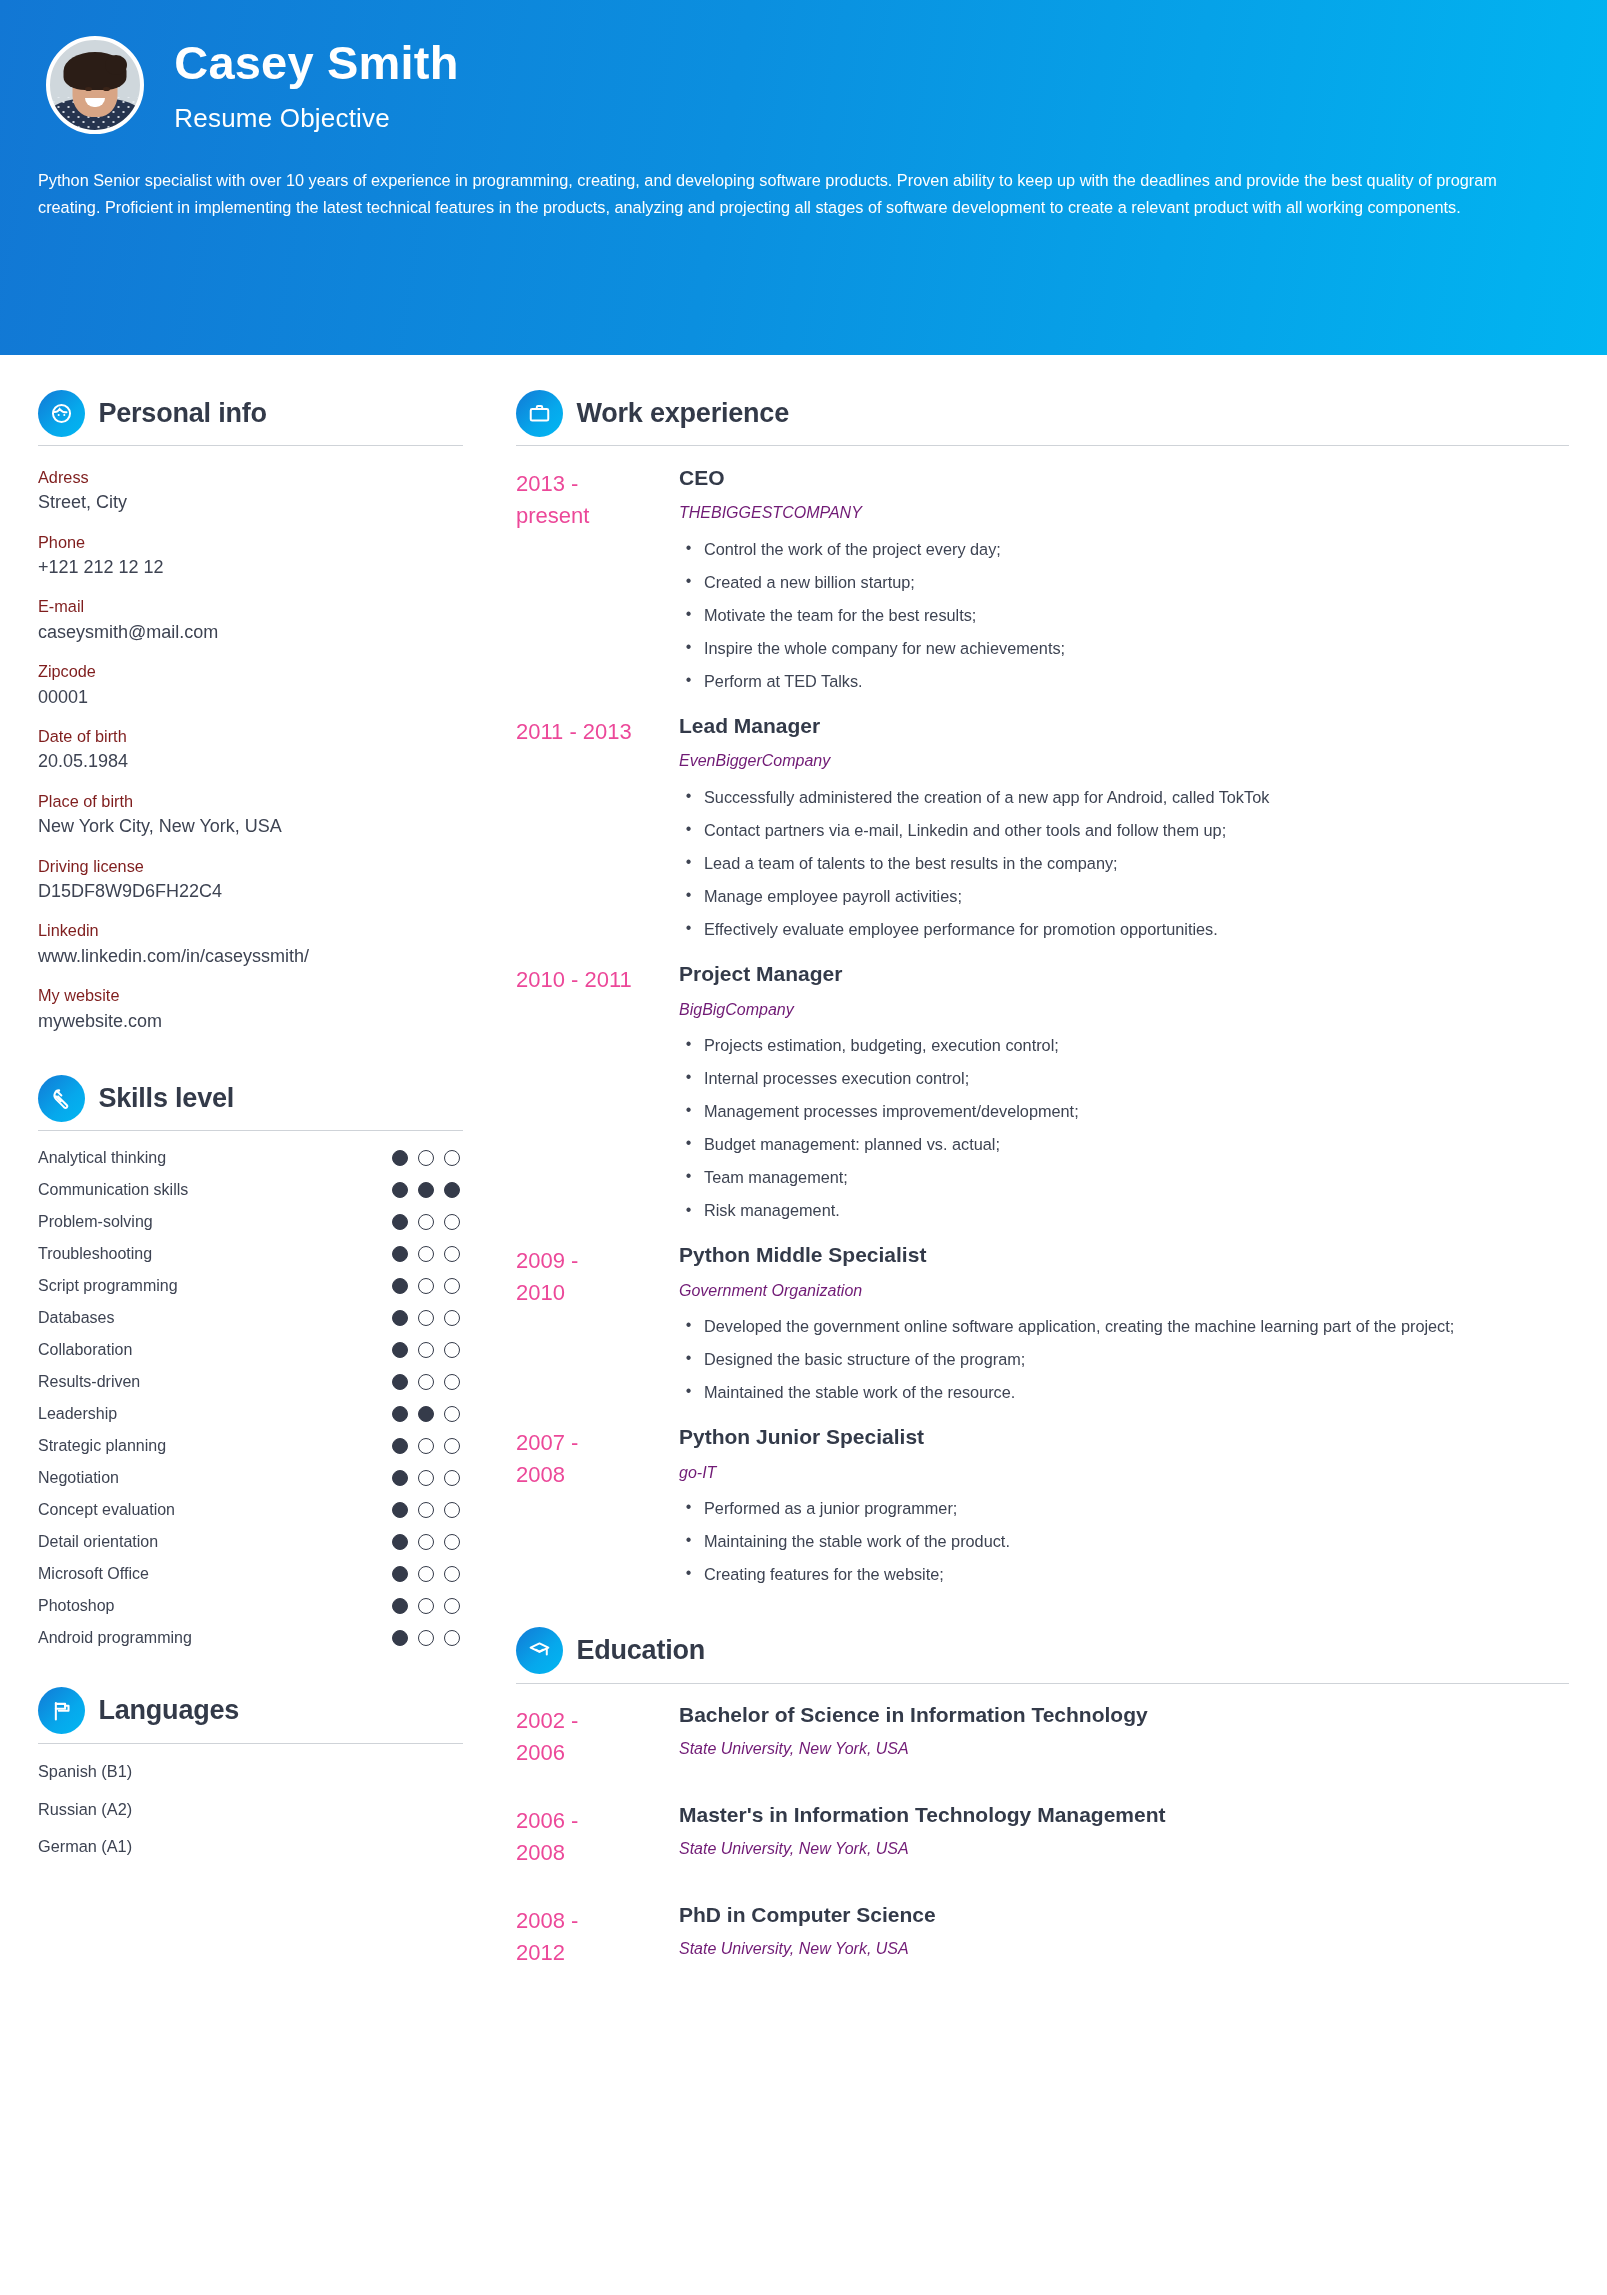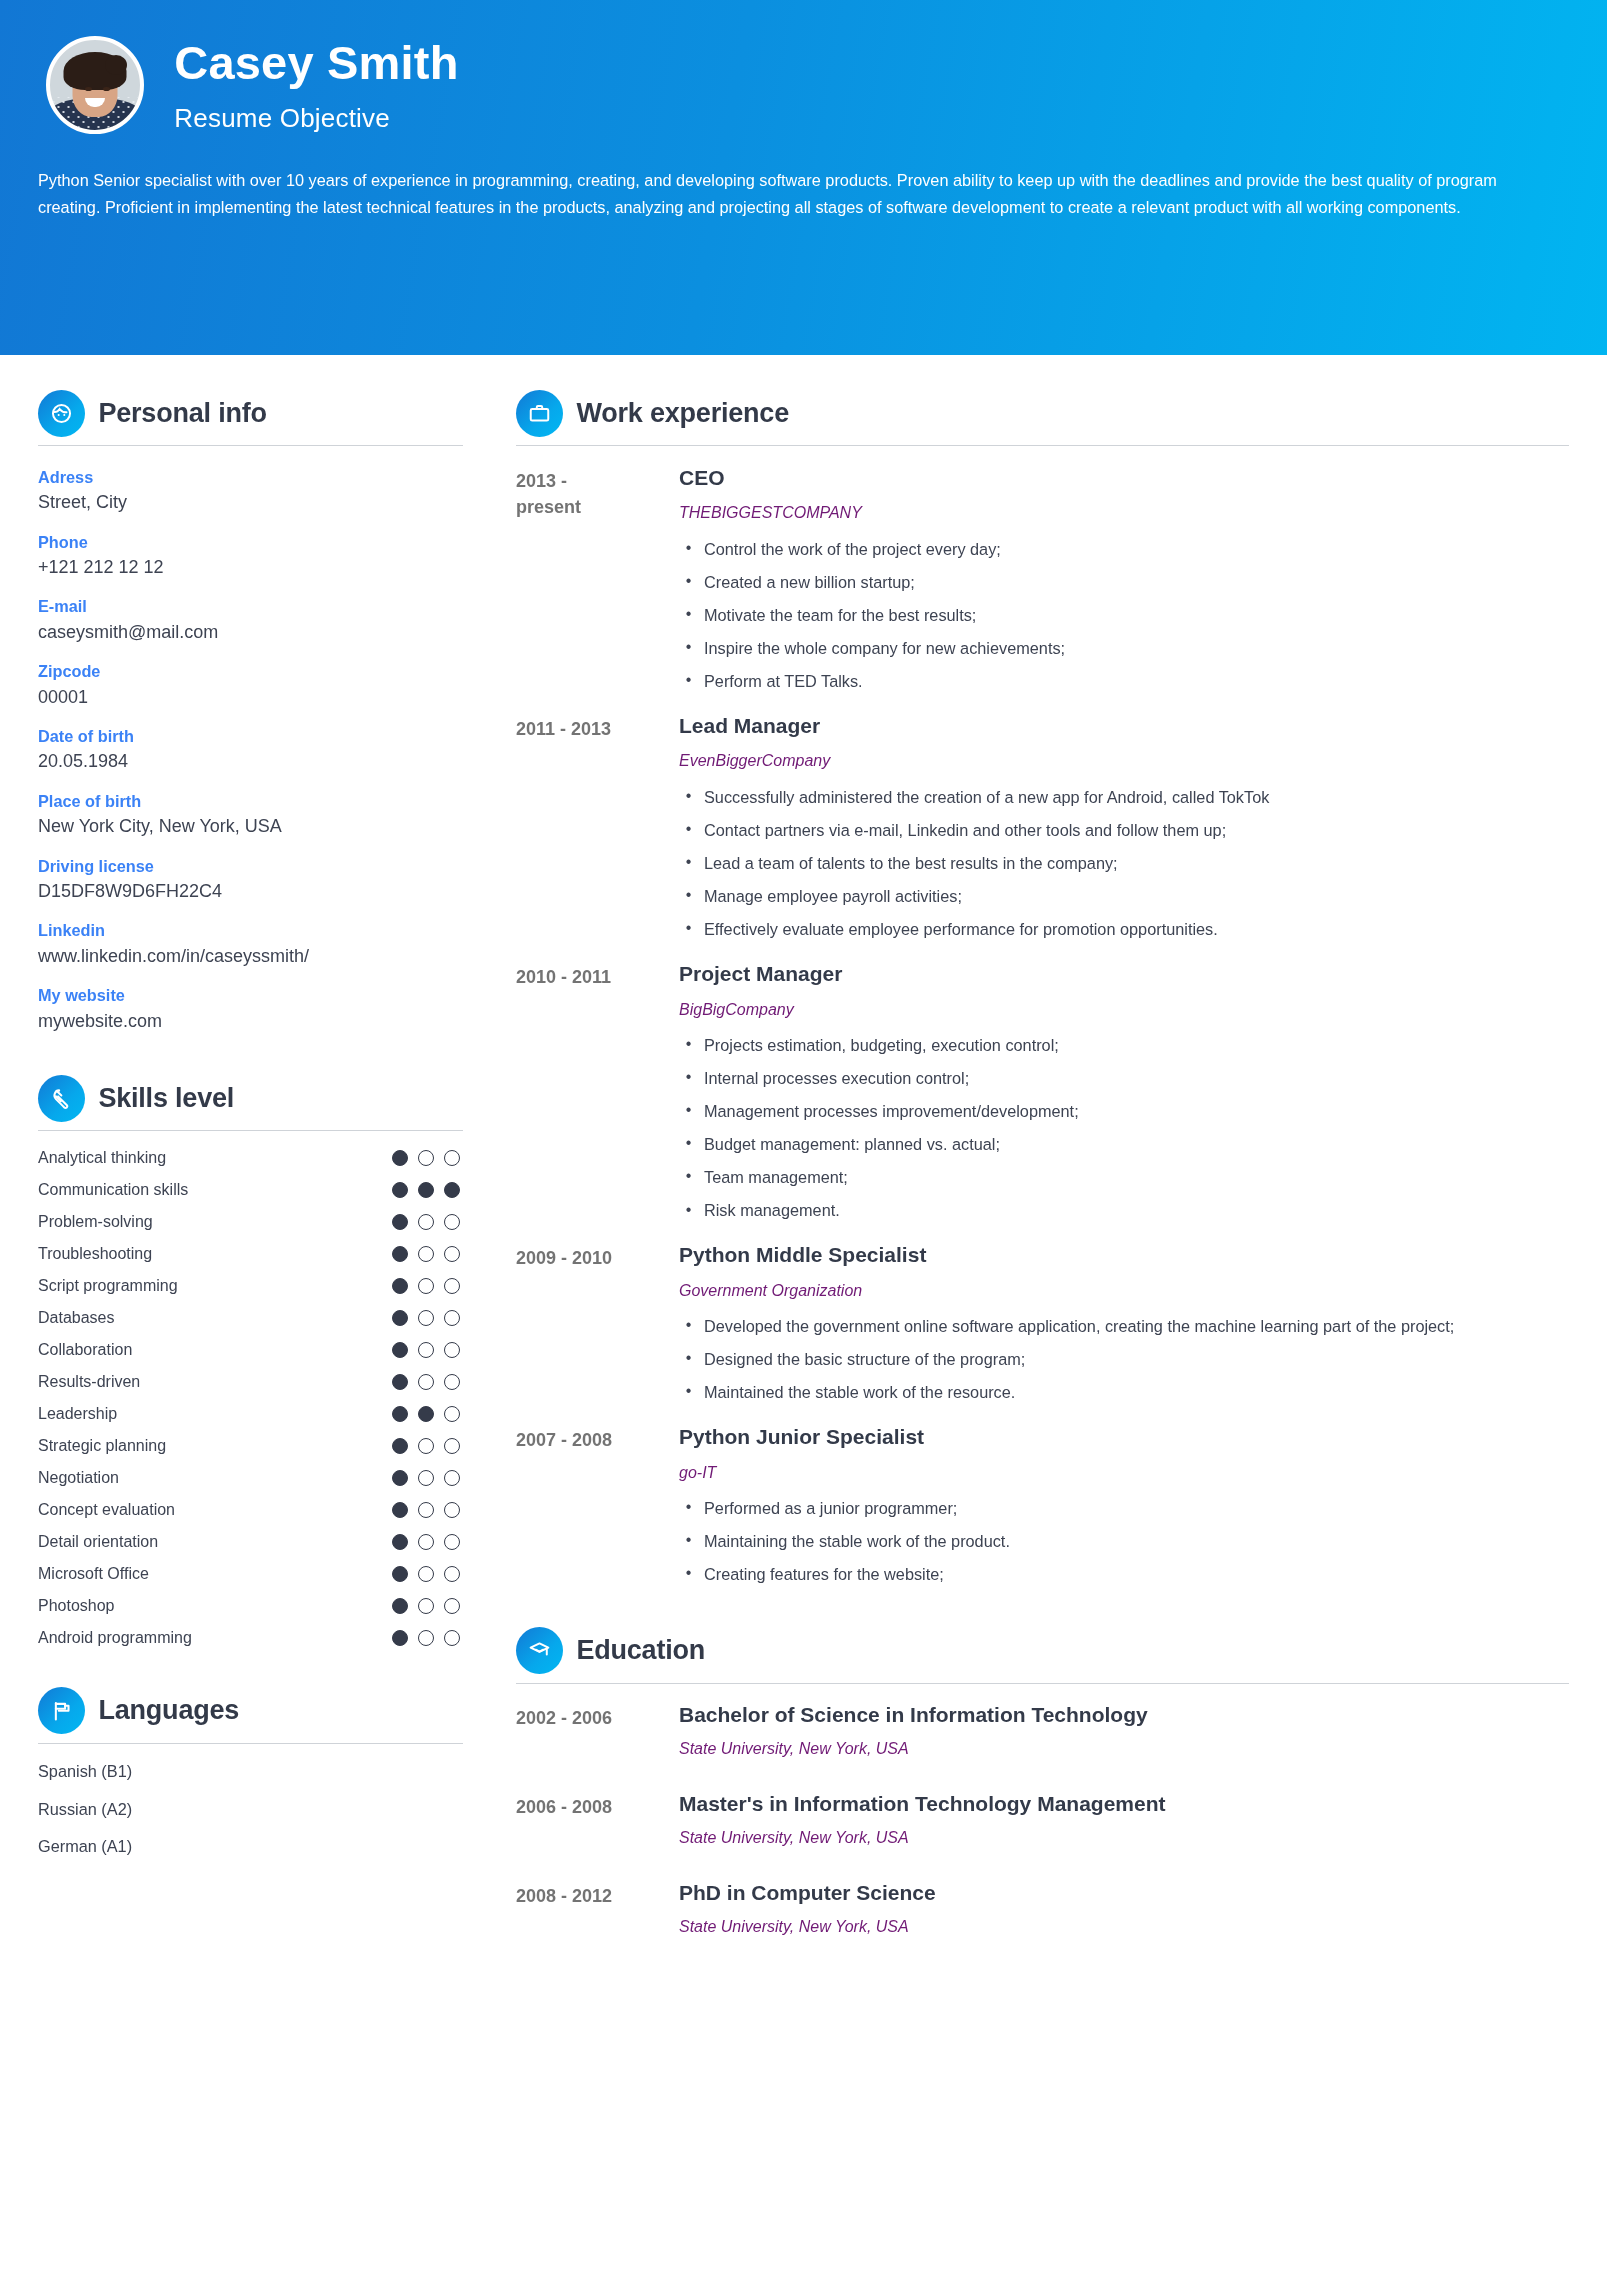--- a/index.html
+++ b/index.html
@@ -195,22 +195,22 @@
 
   .sec-rule {
     border-top: 0.8px solid #cfd3d8;
     margin-bottom: 18.4px;
   }
 
   
   .pi-item { margin-bottom: 13.4px; }
   .pi-label {
     font-size: 16.3px;
-    font-weight: 700;
-    color: #3b82f6;
+    font-weight: 400;
+    color: #7f1d1d;
     line-height: 1.5;
   }
   .pi-value {
     font-size: 18px;
     font-weight: 400;
     color: #3d4352;
     line-height: 1.5;
   }
 
   
@@ -244,23 +244,23 @@
 
   
   .entry {
     display: flex;
     align-items: flex-start;
     margin-bottom: 15px;
   }
   .entry-dates {
     width: 117px;
     flex: 0 0 117px;
-    font-size: 18px;
-    font-weight: 700;
-    color: #737373;
+    font-size: 22px;
+    font-weight: 400;
+    color: #ec4899;
     line-height: 1.45;
     padding-top: 3.3px;
   }
   .entry-body { flex: 1 1 auto; padding-left: 46px; }
 
   .entry-role {
     font-size: 21px;
     font-weight: 700;
     color: #333a49;
     line-height: 1.25;

